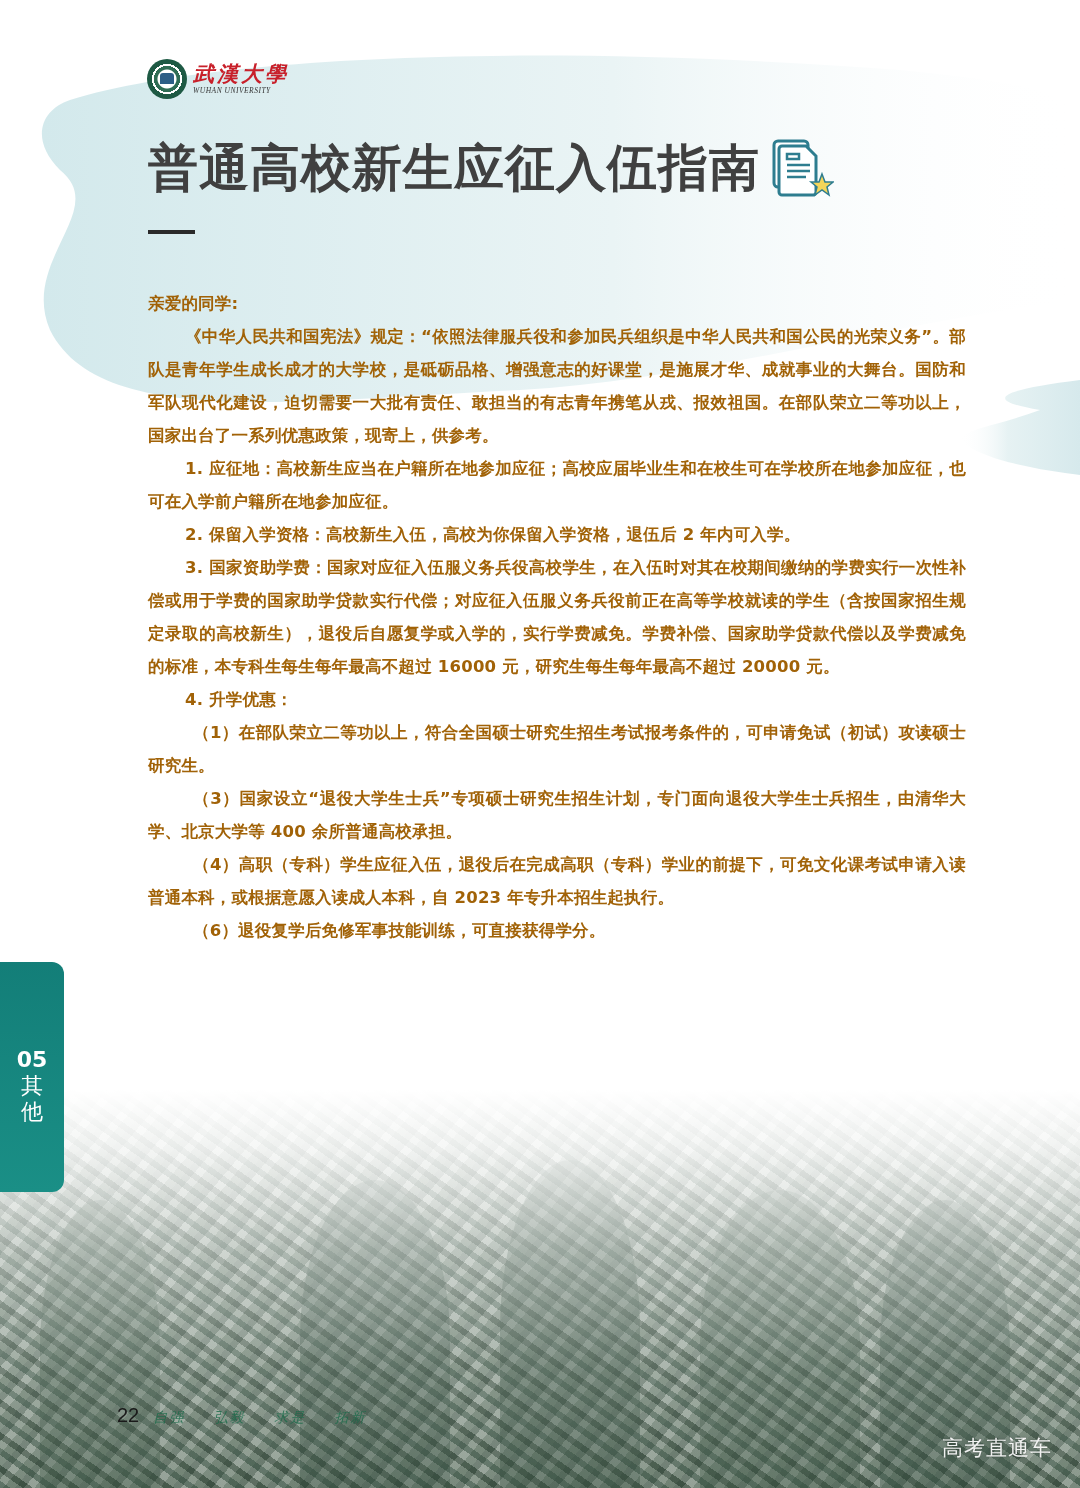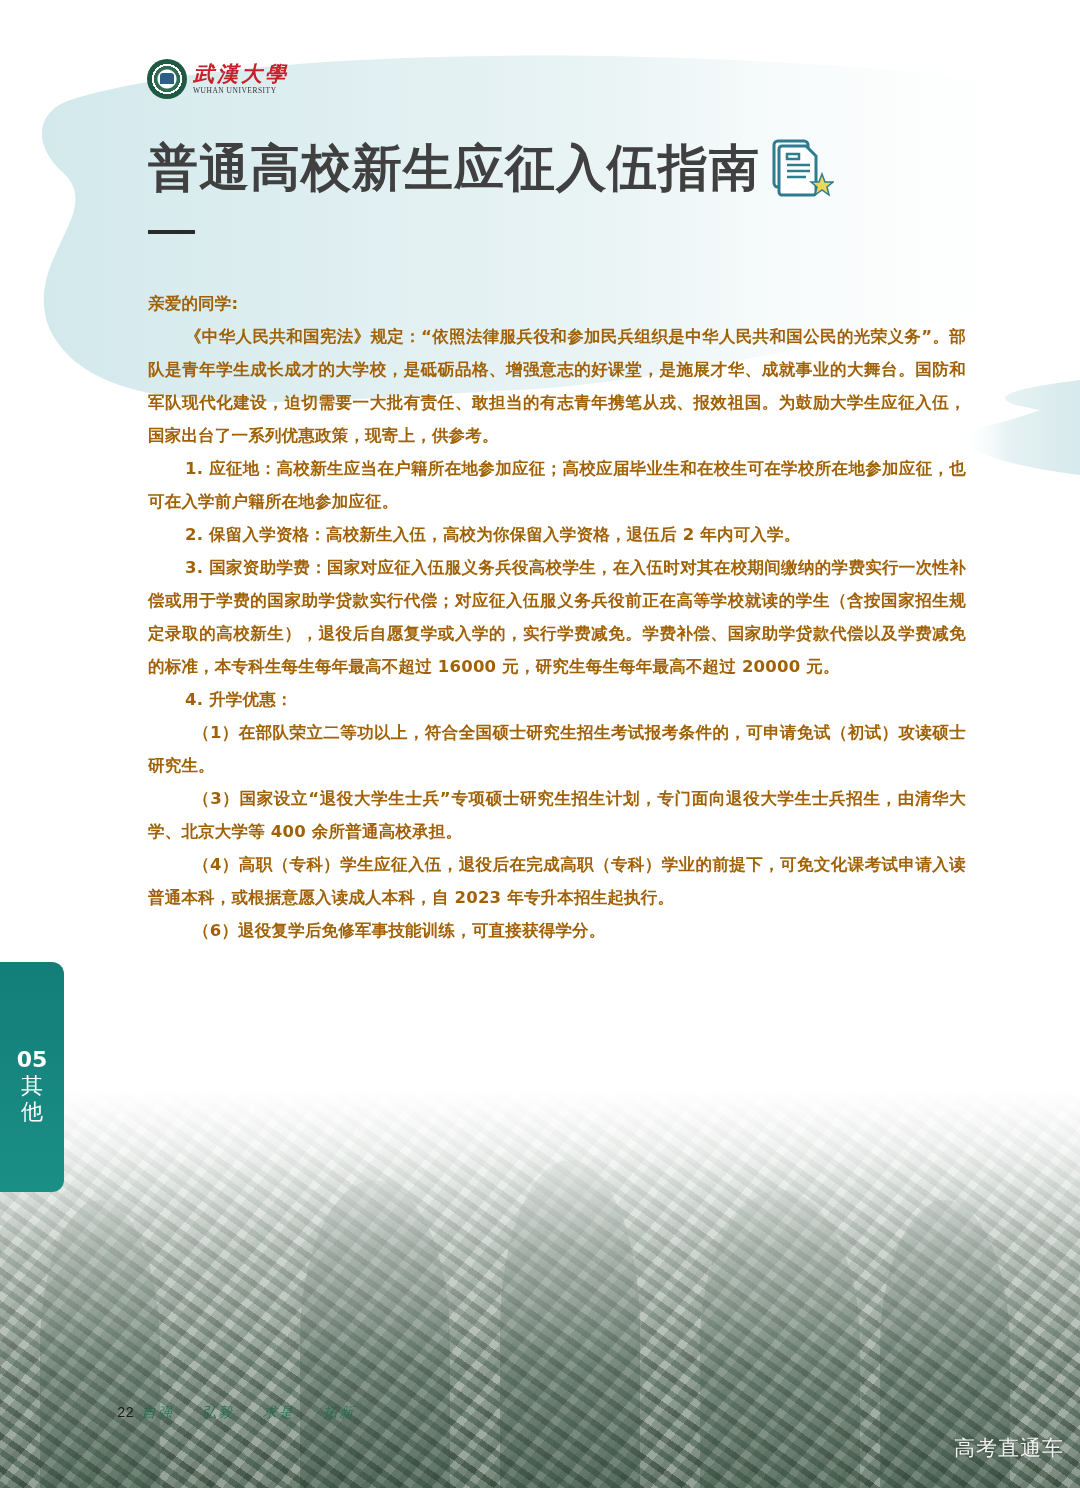--- a/index.html
+++ b/index.html
@@ -27,21 +27,21 @@
     width: 40px; height: 40px; border-radius: 50%;
     background: radial-gradient(circle, #ffffff 0 9px, #2f6d54 10px 13px, #ffffff 13px 15px, #1e5a44 15px 20px);
     position: relative;
   }
   .logo-seal::after {
     content: ""; position: absolute; left: 13px; top: 14px; width: 14px; height: 11px;
     background: #2d5e86; border-radius: 3px 3px 0 0;
   }
   .logo-text { margin-left: 6px; display: flex; flex-direction: column; }
   .logo-cn { font-family: "DejaVu Serif", serif; font-style: italic; font-weight: bold; color: #c8202a; font-size: 21px; letter-spacing: 3px; line-height: 24px; }
-  .logo-en { font-family: "Liberation Serif", serif; font-size: 7.5px; color: #333; letter-spacing: 0.5px; line-height: 10px; }
+  .logo-en { font-family: "Liberation Serif", serif; font-size: 7.5px; color: #333; letter-spacing: 0.5px; line-height: 10px; font-style: italic; }
 
   .title {
     position: absolute; left: 148px; top: 136px; z-index: 5;
     font-family: "DejaVu Serif", serif; font-weight: bold;
     font-size: 50px; color: #404040; letter-spacing: 1px; line-height: 64px;
   }
   .title-icon { position: absolute; left: 770px; top: 136px; width: 64px; height: 64px; z-index: 5; }
   .title-rule { position: absolute; left: 148px; top: 230px; width: 47px; height: 4px; background: #2a2a2a; z-index: 5; }
 
   .body-text {
@@ -58,25 +58,25 @@
     position: absolute; left: 0; top: 962px; width: 64px; height: 230px; z-index: 6;
     background: linear-gradient(180deg, #137e78 0%, #1a8f86 100%);
     border-radius: 0 12px 12px 0;
     display: flex; flex-direction: column; align-items: center; justify-content: center;
     color: #ffffff;
   }
   .side-num { font-size: 22px; font-weight: bold; line-height: 26px; margin-top: 18px; }
   .side-label { font-size: 22px; line-height: 26px; width: 24px; text-align: center; word-break: break-all; }
 
   .footer-left { position: absolute; left: 117px; top: 1404px; z-index: 6; display: flex; align-items: baseline; }
-  .page-num { font-family: Liberation Mono, monospace; font-size: 14px; color: #1a1a1a; margin-right: 8px; }
+  .page-num { font-family: Liberation Sans, sans-serif; font-size: 20px; color: #1a1a1a; margin-right: 14px; }
   .motto { font-family: "DejaVu Serif", serif; font-style: italic; font-size: 14px; color: #1b6b4a; letter-spacing: 2px; opacity: 0.8; }
   .motto span { margin-right: 22px; }
   .watermark {
-    position: absolute; right: 16px; top: 1434px; z-index: 6;
+    position: absolute; right: 28px; top: 1434px; z-index: 6;
     font-size: 21px; color: rgba(255,255,255,0.92); letter-spacing: 1px;
     text-shadow: 0 0 2px rgba(0,0,0,0.4);
   }
 </style>
 </head>
 <body>
 
 <svg class="bg-wave" viewBox="0 0 1080 1488" preserveAspectRatio="none">
   <defs>
     <linearGradient id="wg" x1="0" y1="0" x2="1" y2="0">
@@ -117,21 +117,21 @@
   <rect x="17" y="18" width="12" height="5" fill="none" stroke="#2e7d8f" stroke-width="2.5"></rect>
   <line x1="17" y1="29" x2="40" y2="29" stroke="#2e7d8f" stroke-width="2.5"></line>
   <line x1="17" y1="35" x2="40" y2="35" stroke="#2e7d8f" stroke-width="2.5"></line>
   <line x1="17" y1="41" x2="36" y2="41" stroke="#2e7d8f" stroke-width="2.5"></line>
   <polygon points="52,38 55,46 63,46 57,51 59,59 52,54 45,59 47,51 41,46 49,46" fill="#f4d55a" stroke="#2e7d8f" stroke-width="1.5"></polygon>
 </svg>
 <div class="title-rule"></div>
 
 <div class="body-text">
   <p>亲爱的同学:</p>
-  <p class="indent">《中华人民共和国宪法》规定：“依照法律服兵役和参加民兵组织是中华人民共和国公民的光荣义务”。部队是青年学生成长成才的大学校，是砥砺品格、增强意志的好课堂，是施展才华、成就事业的大舞台。国防和军队现代化建设，迫切需要一大批有责任、敢担当的有志青年携笔从戎、报效祖国。为鼓励大学生应征入伍，国家出台了一系列优惠政策，现寄上，供参考。</p>
+  <p class="indent">《中华人民共和国宪法》规定：“依照法律服兵役和参加民兵组织是中华人民共和国公民的光荣义务”。部队是青年学生成长成才的大学校，是砥砺品格、增强意志的好课堂，是施展才华、成就事业的大舞台。国防和军队现代化建设，迫切需要一大批有责任、敢担当的有志青年携笔从戎、报效祖国。在部队荣立二等功以上，国家出台了一系列优惠政策，现寄上，供参考。</p>
   <p class="indent">1. 应征地：高校新生应当在户籍所在地参加应征；高校应届毕业生和在校生可在学校所在地参加应征，也可在入学前户籍所在地参加应征。</p>
   <p class="indent">2. 保留入学资格：高校新生入伍，高校为你保留入学资格，退伍后 2 年内可入学。</p>
   <p class="indent">3. 国家资助学费：国家对应征入伍服义务兵役高校学生，在入伍时对其在校期间缴纳的学费实行一次性补偿或用于学费的国家助学贷款实行代偿；对应征入伍服义务兵役前正在高等学校就读的学生（含按国家招生规定录取的高校新生），退役后自愿复学或入学的，实行学费减免。学费补偿、国家助学贷款代偿以及学费减免的标准，本专科生每生每年最高不超过 16000 元，研究生每生每年最高不超过 20000 元。</p>
   <p class="indent">4. 升学优惠：</p>
   <p class="indent2">（1）在部队荣立二等功以上，符合全国硕士研究生招生考试报考条件的，可申请免试（初试）攻读硕士研究生。</p>
   <p class="indent2">（3）国家设立“退役大学生士兵”专项硕士研究生招生计划，专门面向退役大学生士兵招生，由清华大学、北京大学等 400 余所普通高校承担。</p>
   <p class="indent2">（4）高职（专科）学生应征入伍，退役后在完成高职（专科）学业的前提下，可免文化课考试申请入读普通本科，或根据意愿入读成人本科，自 2023 年专升本招生起执行。</p>
   <p class="indent2">（6）退役复学后免修军事技能训练，可直接获得学分。</p>
 </div>
 

